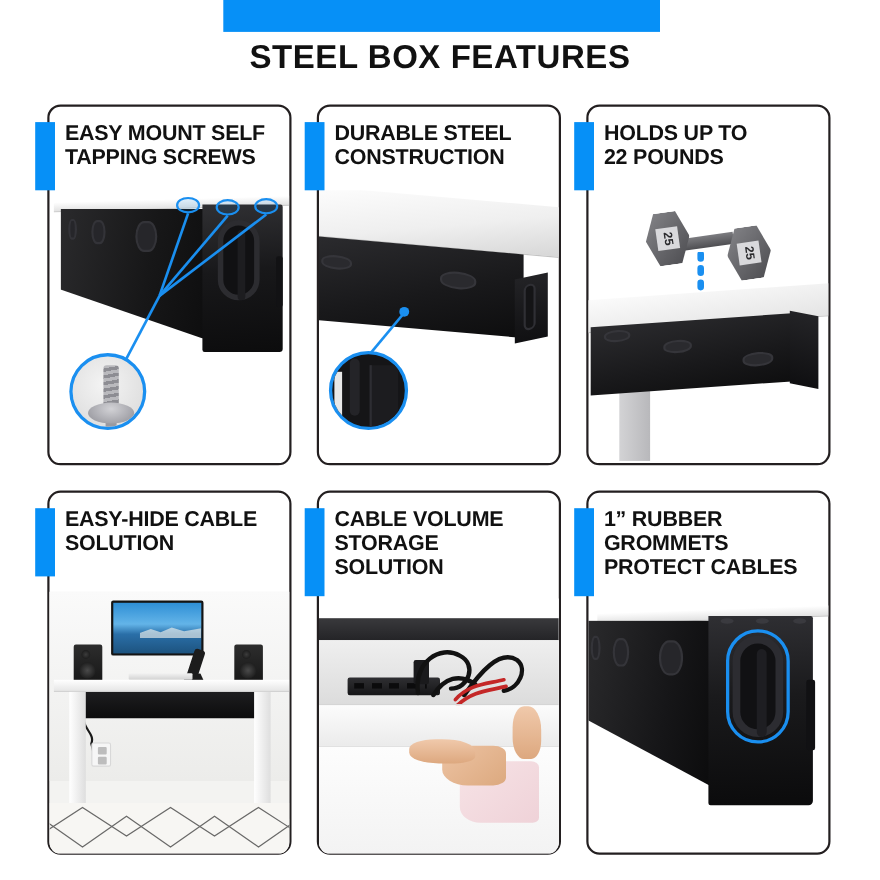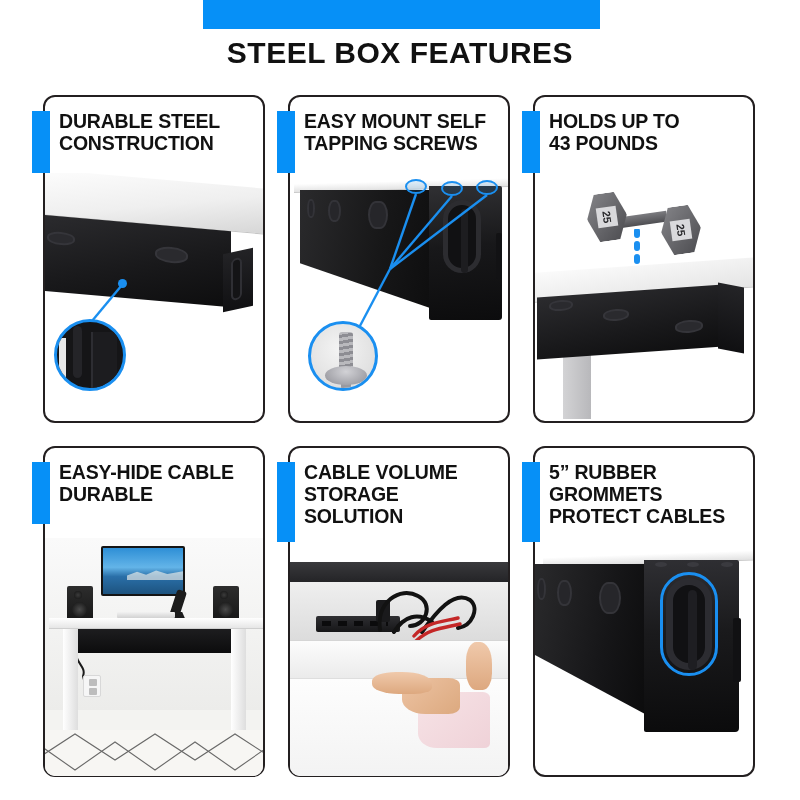--- a/index.html
+++ b/index.html
@@ -448,43 +448,20 @@
   #fig-grommet .s3 { left: 186px; }
 </style>
 </head>
 <body>
 
 <div id="top-bar"></div>
 
 <div id="page-title">STEEL BOX FEATURES</div>
 
 <div id="grid">
-
-  <div class="card">
-    <div class="card-tab"></div>
-    <div class="card-title">DURABLE STEEL
-CONSTRUCTION</div>
-    <div class="card-figure" id="fig-steel" style="height:246px">
-      <div class="desk-top"></div>
-      <div class="box-front"></div>
-      <div class="box-end"></div>
-      <div class="grommet-s g1"></div>
-      <div class="grommet-s g2"></div>
-      <div class="side-grommet"></div>
-      <div class="dot"></div>
-      <svg class="leader" width="40" height="44">
-        <line x1="39" y1="0" x2="4" y2="42" stroke="#1a8ff0" stroke-width="2.4"></line>
-      </svg>
-      <div class="magnifier">
-        <div class="edge-c"></div>
-        <div class="edge-a"></div>
-        <div class="edge-b"></div>
-      </div>
-    </div>
-  </div>
 
   <div class="card">
     <div class="card-tab"></div>
     <div class="card-title">EASY MOUNT SELF
 TAPPING SCREWS</div>
     <div class="card-figure" id="fig-screws" style="height:246px">
       <div class="desk-top"></div>
       <div class="box-front"></div>
       <div class="box-side"></div>
       <div class="grommet-s g1"></div>
@@ -504,22 +481,45 @@
       <div class="magnifier">
         <div class="screw-shank"></div>
         <div class="screw-tip"></div>
         <div class="screw-head"></div>
       </div>
     </div>
   </div>
 
   <div class="card">
     <div class="card-tab"></div>
+    <div class="card-title">DURABLE STEEL
+CONSTRUCTION</div>
+    <div class="card-figure" id="fig-steel" style="height:246px">
+      <div class="desk-top"></div>
+      <div class="box-front"></div>
+      <div class="box-end"></div>
+      <div class="grommet-s g1"></div>
+      <div class="grommet-s g2"></div>
+      <div class="side-grommet"></div>
+      <div class="dot"></div>
+      <svg class="leader" width="40" height="44">
+        <line x1="39" y1="0" x2="4" y2="42" stroke="#1a8ff0" stroke-width="2.4"></line>
+      </svg>
+      <div class="magnifier">
+        <div class="edge-c"></div>
+        <div class="edge-a"></div>
+        <div class="edge-b"></div>
+      </div>
+    </div>
+  </div>
+
+  <div class="card">
+    <div class="card-tab"></div>
     <div class="card-title">HOLDS UP TO
-43 POUNDS</div>
+22 POUNDS</div>
     <div class="card-figure" id="fig-weight" style="height:246px">
       <div class="dumbbell">
         <div class="db-bar"></div>
         <div class="db-end db-left"></div>
         <div class="db-end db-right"></div>
         <div class="db-label lbl-left">25</div>
         <div class="db-label lbl-right">25</div>
       </div>
       <svg class="drop-arrow" width="46" height="118">
         <line x1="16" y1="2" x2="16" y2="88" stroke="#1a8ff0" stroke-width="6" stroke-dasharray="4 9" stroke-linecap="round"></line>
@@ -531,21 +531,21 @@
       <div class="box-end"></div>
       <div class="grommet-s g1"></div>
       <div class="grommet-s g2"></div>
       <div class="grommet-s g3"></div>
     </div>
   </div>
 
   <div class="card">
     <div class="card-tab"></div>
     <div class="card-title">EASY-HIDE CABLE
-DURABLE</div>
+SOLUTION</div>
     <div class="card-figure" id="fig-desk">
       <div class="wall"></div>
       <div class="monitor">
         <div class="screen"></div>
       </div>
       <div class="arm"></div>
       <div class="arm-base"></div>
       <div class="speaker sp-left"></div>
       <div class="speaker sp-right"></div>
       <div class="keyboard"></div>
@@ -597,21 +597,21 @@
       <div class="drawer-lower"></div>
       <div class="sleeve"></div>
       <div class="arm-skin"></div>
       <div class="hand hand-r"></div>
       <div class="hand hand-l"></div>
     </div>
   </div>
 
   <div class="card tall-tab">
     <div class="card-tab"></div>
-    <div class="card-title">5” RUBBER
+    <div class="card-title">1” RUBBER
 GROMMETS
 PROTECT CABLES</div>
     <div class="card-figure" id="fig-grommet">
       <div class="desk-top"></div>
       <div class="box-front"></div>
       <div class="box-side"></div>
       <div class="grommet-s g1"></div>
       <div class="grommet-s g2"></div>
       <div class="grommet-s g3"></div>
       <div class="screw-row s1"></div>

